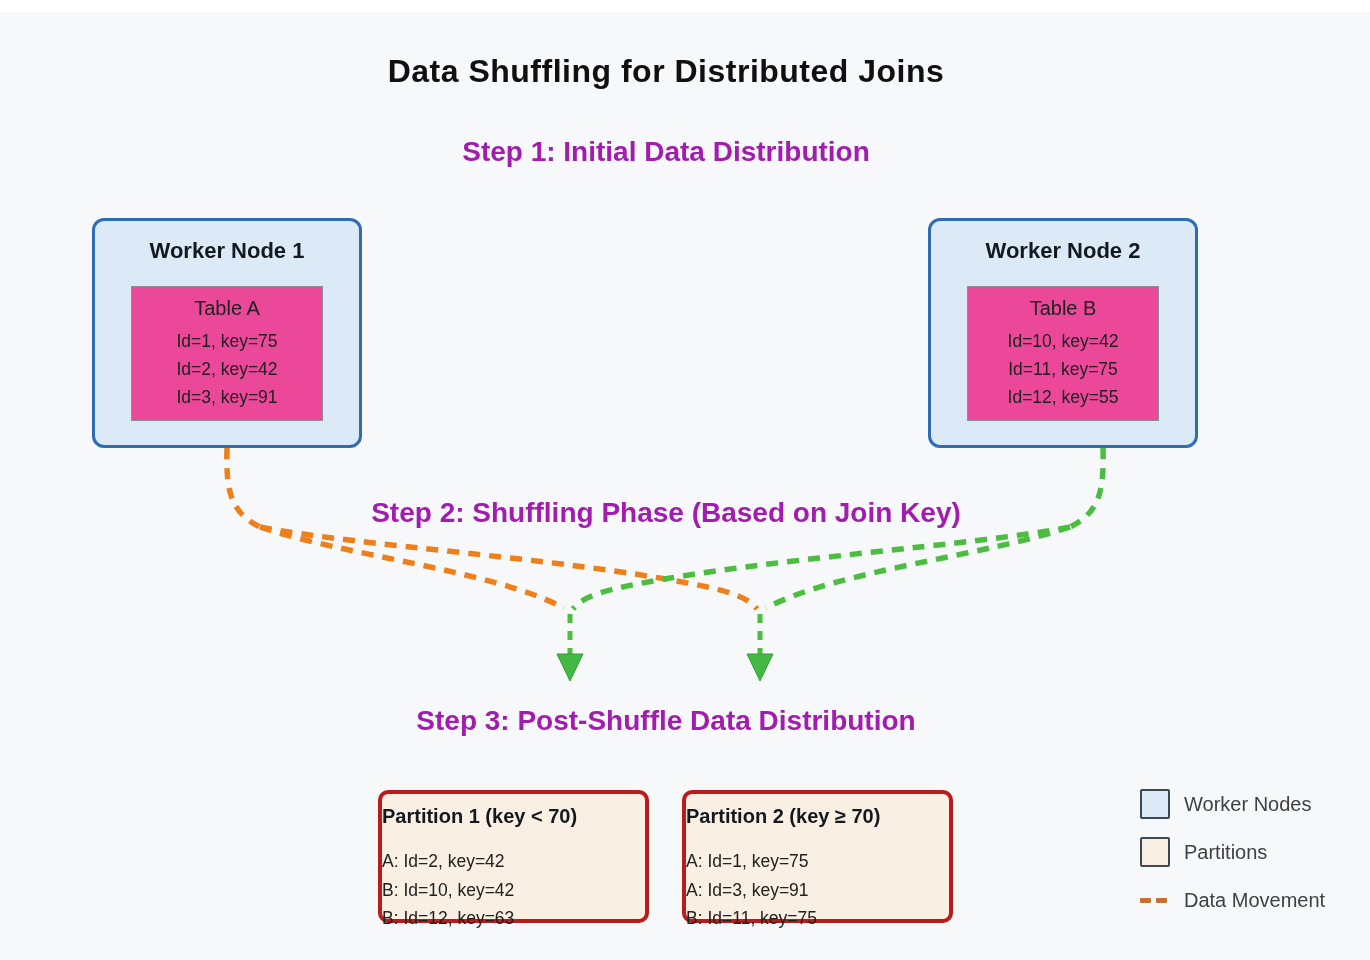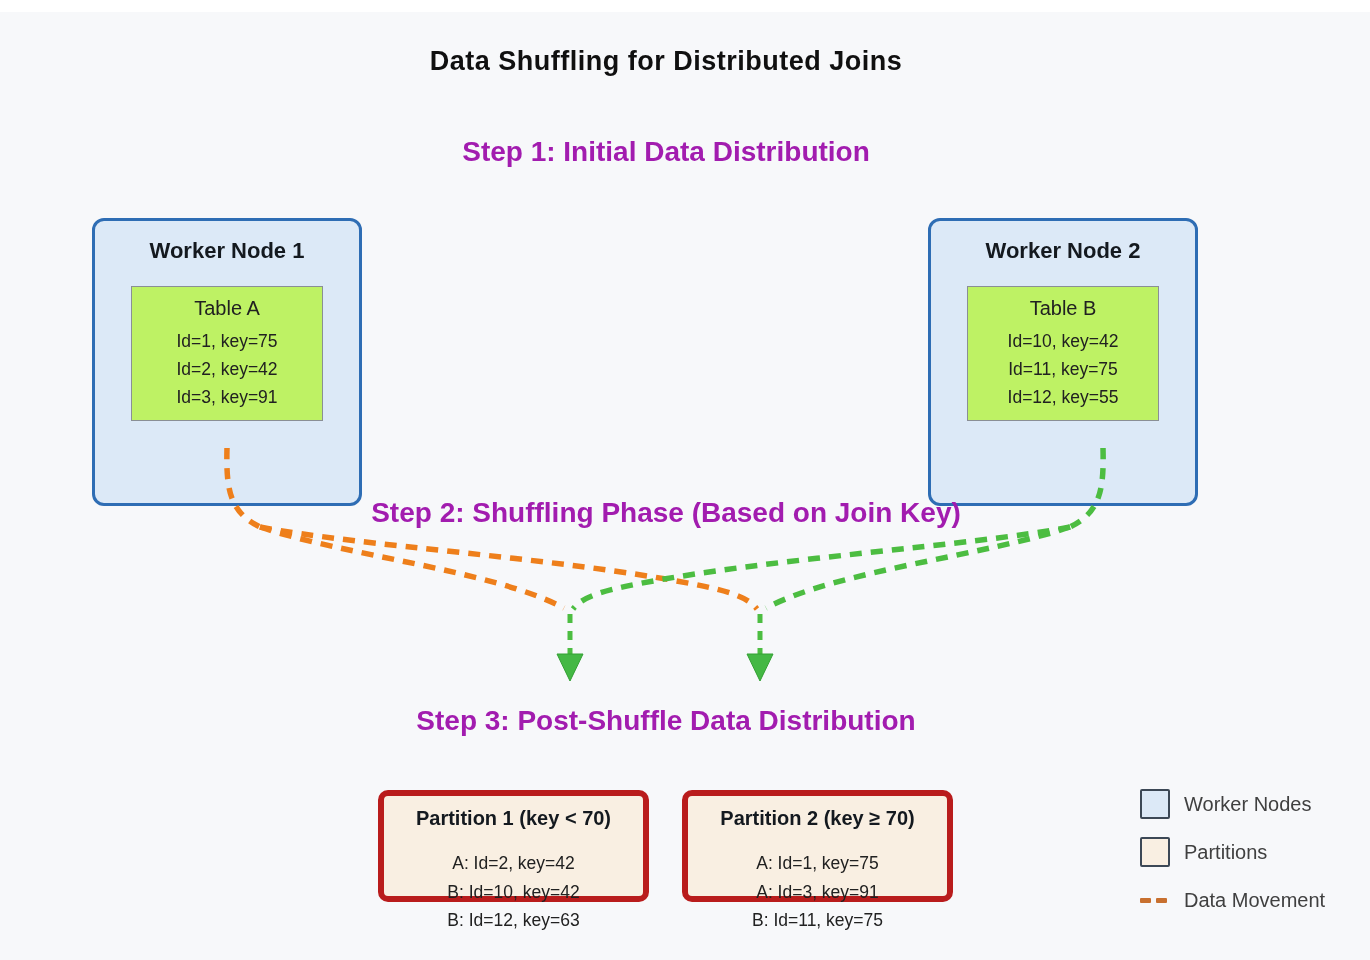--- a/index.html
+++ b/index.html
@@ -5,46 +5,46 @@
   html, body { margin:0; padding:0; }
   .canvas {
     position:relative; width:1370px; height:960px;
     background:#f7f8fa; overflow:hidden;
     font-family:"Liberation Sans", sans-serif;
     color:#1a1a1a;
   }
   .top-strip { position:absolute; top:0; left:0; width:1370px; height:12px; background:#ffffff; }
 
   .centered { position:absolute; left:0; width:1332px; text-align:center; }
-  .page-title { top:46px; font-size:27px; font-weight:bold; color:#101010; letter-spacing:0.5px; }
+  .page-title { top:53px; font-size:32px; font-weight:bold; color:#101010; letter-spacing:0.5px; }
   .step-heading { font-size:28px; font-weight:bold; color:#a21caf; }
   .pos-step1 { top:136px; }
   .pos-step2 { top:497px; }
   .pos-step3 { top:705px; }
 
   
   .node-card {
-    position:absolute; width:270px; height:288px; box-sizing:border-box;
+    position:absolute; width:270px; height:230px; box-sizing:border-box;
     background:#dce9f7; border:3px solid #2e6db4; border-radius:12px;
   }
   .pos-node1 { left:92px;  top:218px; }
   .pos-node2 { left:928px; top:218px; }
   .node-title { text-align:center; margin-top:17px; font-size:22px; font-weight:bold; color:#14191f; }
   .inner-table {
     position:absolute; left:50%; transform:translateX(-50%); top:65px;
     width:192px; height:135px; box-sizing:border-box;
-    background:#bef264; border:1px solid #8a8f95; text-align:center;
+    background:#ec4899; border:1px solid #8a8f95; text-align:center;
   }
   .table-name { margin-top:10px; font-size:20px; color:#212121; }
   .table-rows { margin-top:7px; font-size:17.5px; line-height:28px; color:#212121; }
 
   
   .partition-card {
-    position:absolute; width:271px; height:112px; box-sizing:border-box;
-    background:#f9efe2; border:6px solid #b91c1c; border-radius:10px; text-align:center;
+    position:absolute; width:271px; height:133px; box-sizing:border-box;
+    background:#f9efe2; border:4px solid #b91c1c; border-radius:10px; 
   }
   .pos-part1 { left:378px; top:790px; }
   .pos-part2 { left:682px; top:790px; }
   .partition-title { margin-top:11px; font-size:20px; font-weight:bold; color:#14191f; }
   .partition-rows { margin-top:19px; font-size:17.5px; line-height:28.5px; color:#212121; }
 
   
   .legend { position:absolute; left:1140px; top:789px; }
   .legend-item { display:flex; align-items:center; height:30px; margin-bottom:18px; }
   .legend-swatch { width:30px; height:30px; box-sizing:border-box; border:2px solid #3c4856; border-radius:2px; }

